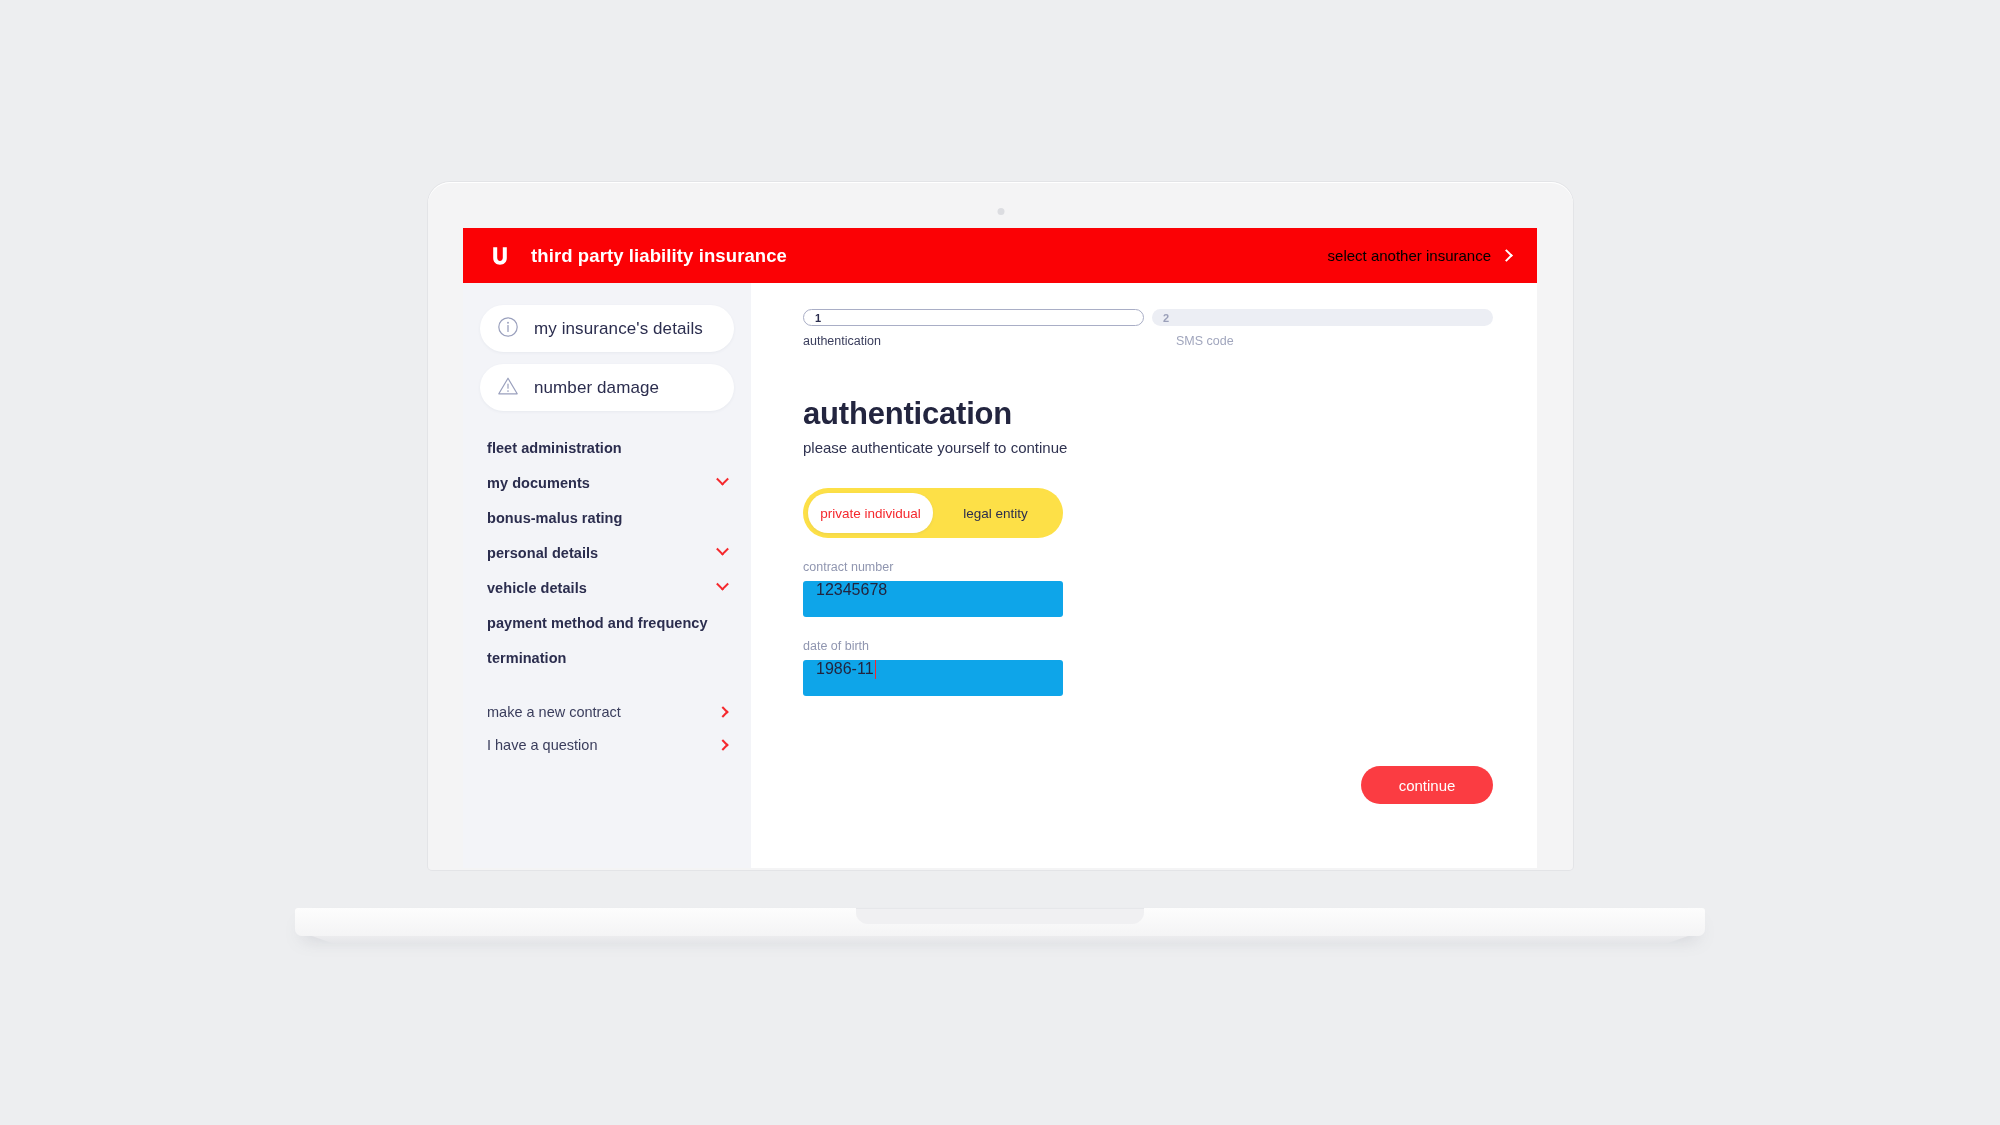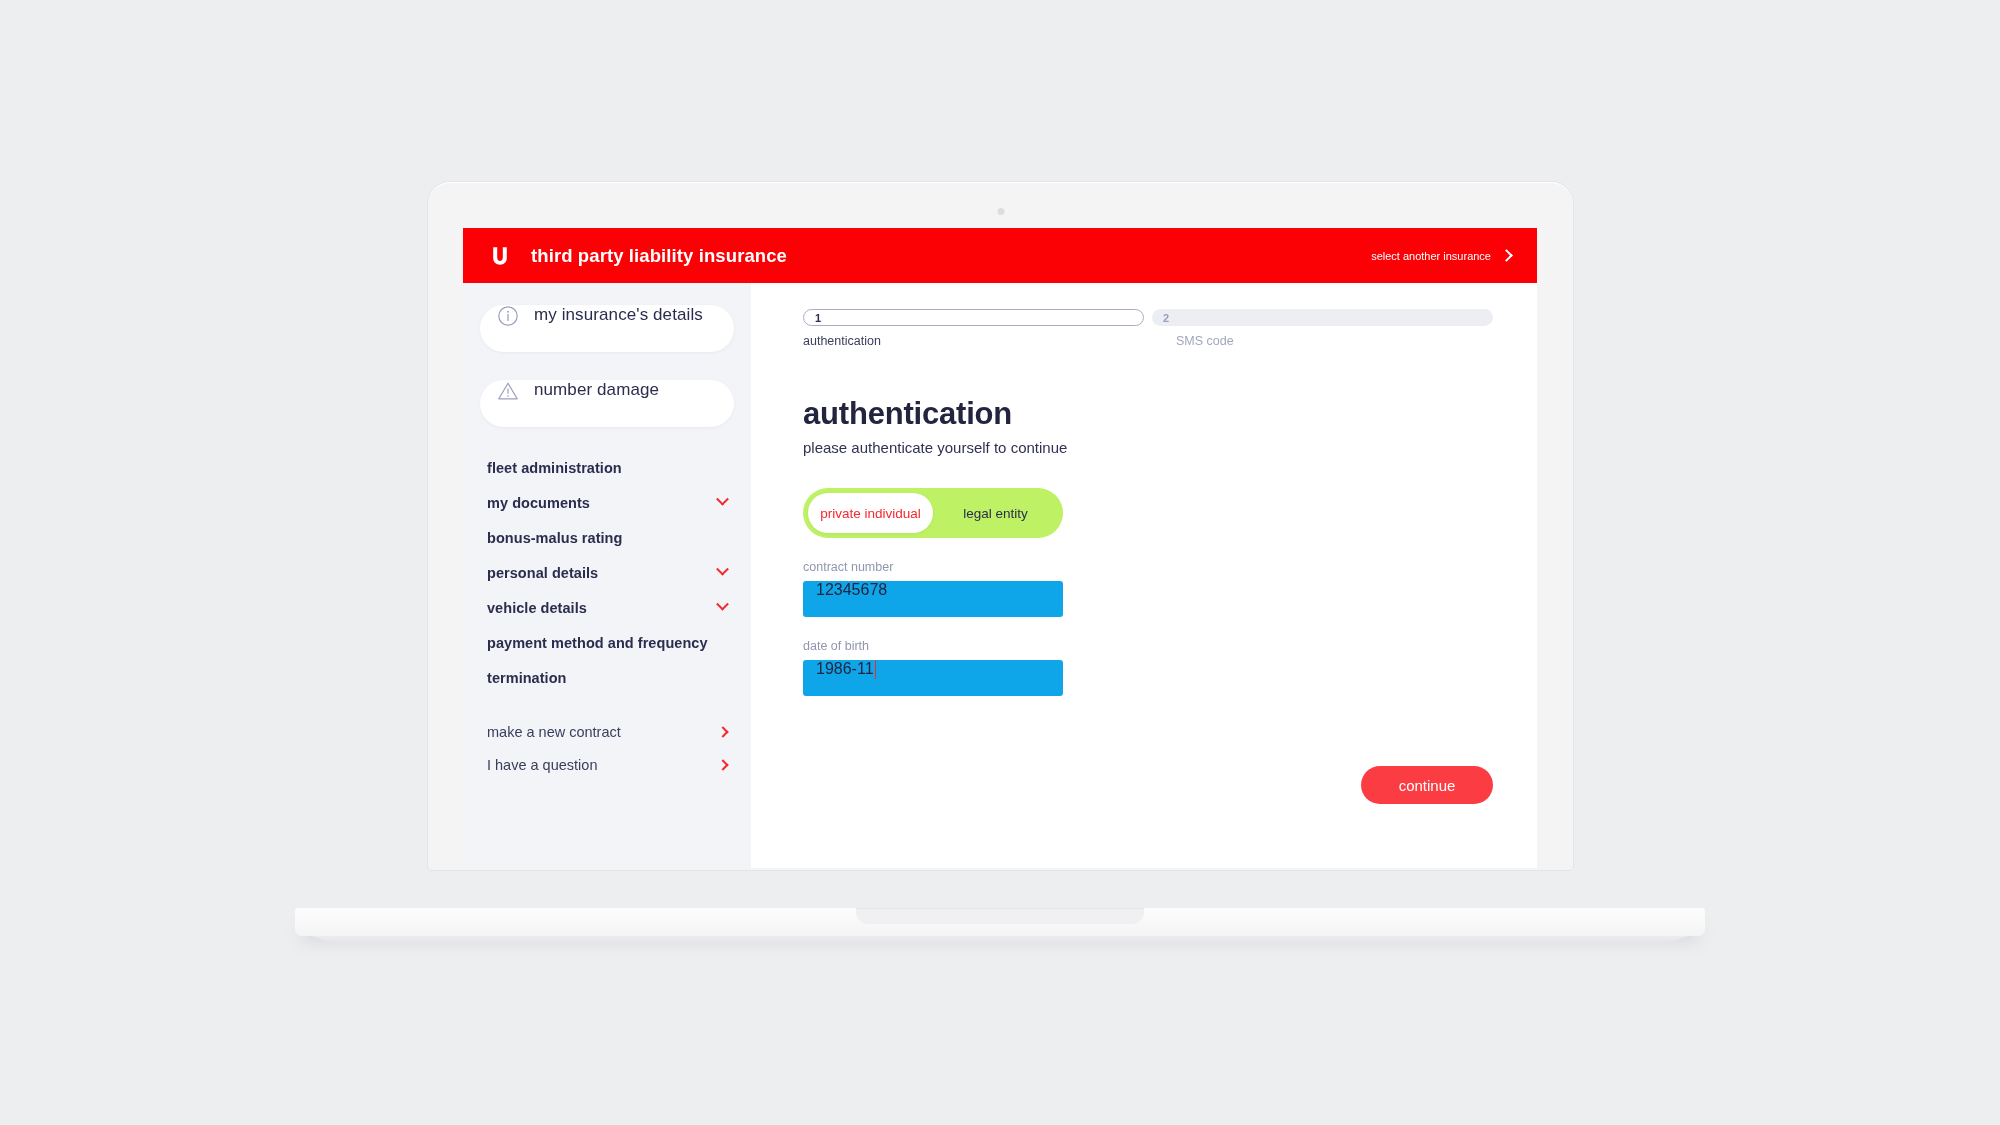--- a/index.html
+++ b/index.html
@@ -75,21 +75,21 @@
     color: #ffffff;
     letter-spacing: -0.5px;
     margin-right: 18px;
   }
   #app-title {
     font-size: 18.5px; font-weight: 700; letter-spacing: 0.1px;
   }
   #header-link {
     margin-left: auto;
     display: flex; align-items: center; gap: 11px;
-    font-size: 11px; color: #ffffff;
+    font-size: 15px; color: #000000;
     cursor: pointer;
   }
   .chev-r-white {
     width: 9px; height: 9px;
     border-right: 2px solid #fff; border-top: 2px solid #fff;
     transform: rotate(45deg);
   }
 
   
   #app-body { display: flex; height: 585px; }
@@ -103,27 +103,27 @@
   }
   #content {
     flex: 1;
     background: #ffffff;
     padding: 26px 44px 0 52px;
     position: relative;
   }
 
   
   .side-card {
-    display: flex; align-items: flex-start;
+    display: flex; align-items: center;
     gap: 15px;
     height: 47px;
     background: #ffffff;
     border-radius: 26px;
     padding: 0 17px;
-    margin-bottom: 28px;
+    margin-bottom: 12px;
     cursor: pointer;
     box-shadow: 0 1px 3px rgba(90,100,130,0.07);
   }
   .side-card-label {
     font-size: 17px; color: #2b2d4e; letter-spacing: 0.1px;
   }
   .ico { flex: 0 0 auto; display: block; }
 
   
   #nav-primary { margin-top: 24px; padding: 0 7px; }
@@ -191,21 +191,21 @@
   }
   #page-subtitle {
     margin-top: 7px;
     font-size: 15px; color: #2f3250;
   }
 
   
   #segmented {
     margin-top: 32px;
     width: 260px; height: 50px;
-    background: #bef264;
+    background: #fde047;
     border-radius: 28px;
     display: flex; align-items: center;
     padding: 5px;
   }
   .seg {
     flex: 1; height: 40px;
     display: flex; align-items: center; justify-content: center;
     border-radius: 22px;
     font-size: 13.5px;
     cursor: pointer;

